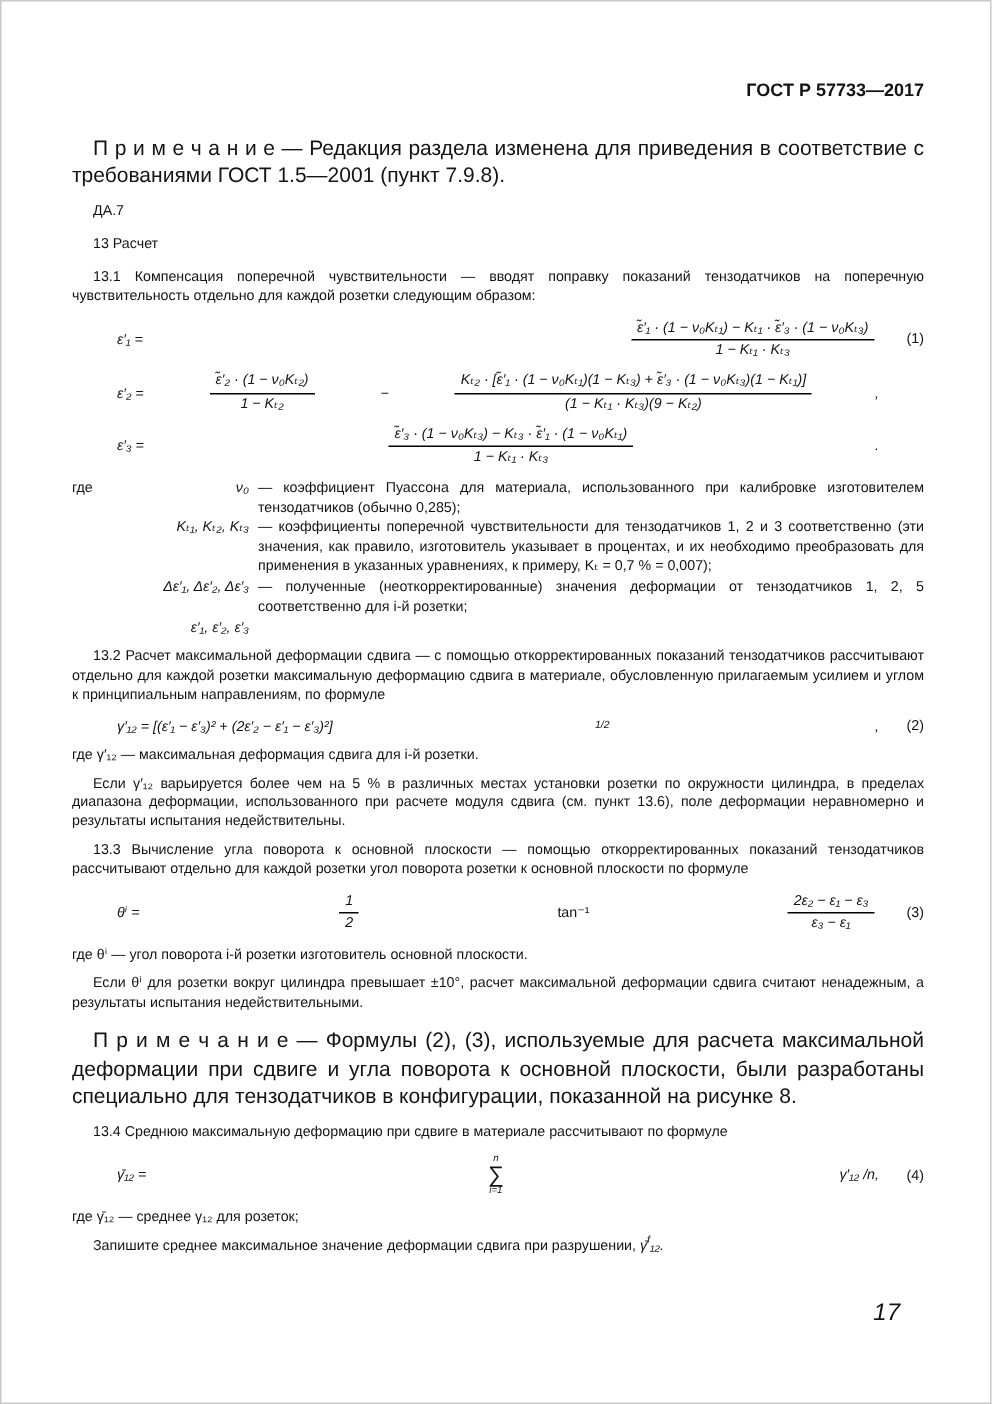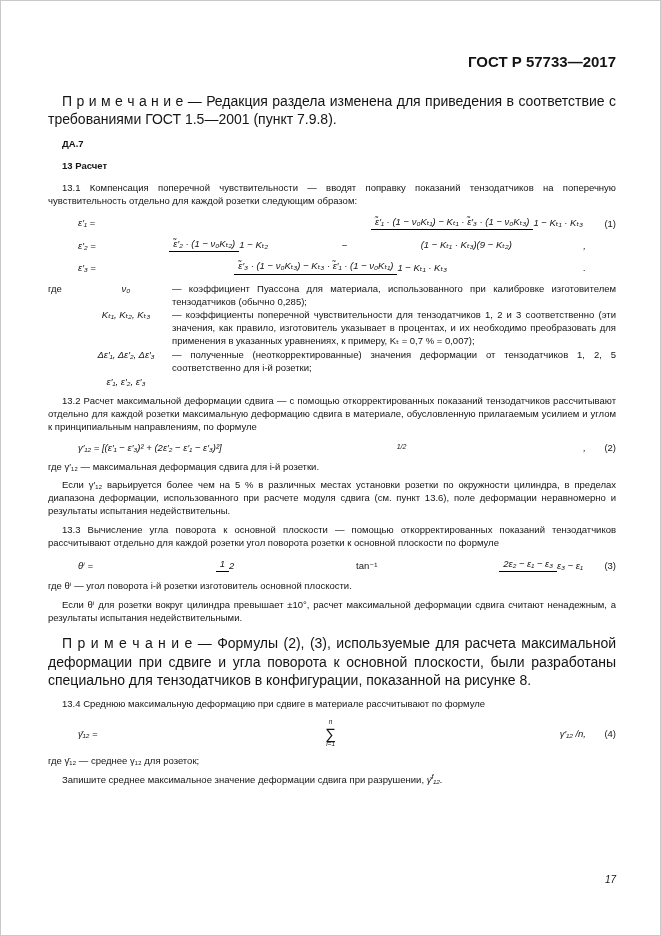--- a/index.html
+++ b/index.html
@@ -13,64 +13,64 @@
   .page {
     position: relative;
     width: 661px; height: 936px;
     padding: 52px 44px 40px 47px;
     border: 1px solid #c9c9c9;
     background: #ffffff;
   }
   .doc-header {
     text-align: right;
     font-weight: bold;
-    font-size: 15px;
+    font-size: 12px;
     margin-bottom: 22px;
   }
   p { margin: 0; text-align: justify; font-size: 9.5px; line-height: 1.36; }
   .indent { text-indent: 14px; }
   .small { font-size: 14px; line-height: 1.32; }
-  .bold { font-weight: bold; }
+  .bold { font-weight: normal; }
   .mt6 { margin-top: 6px; }
   .mt9 { margin-top: 9px; }
 
   .formula {
     position: relative;
     display: flex; align-items: center; justify-content: space-between;
     font-size: 9.5px;
     margin: 8px 0;
     padding: 0 30px;
     font-style: italic;
   }
-  .frac { display: inline-flex; flex-direction: row; align-items: center; margin: 0 3px; line-height: 1.3; }
+  .frac { display: inline-flex; flex-direction: column; align-items: center; margin: 0 3px; line-height: 1.3; }
   .frac .num { border-bottom: 1px solid #000; padding: 0 4px 1px; white-space: nowrap; }
   .frac .den { padding-top: 1px; white-space: nowrap; }
   .lhs { margin-right: 4px; white-space: nowrap; }
   .op { margin: 0 4px; }
   .tail { margin-left: 2px; }
   .fn { margin: 0 3px; white-space: nowrap; font-style: normal; }
   .eqnum {
     position: absolute; right: 0; top: 50%;
     transform: translateY(-50%);
     font-style: normal;
   }
   sup.half { font-size: 7px; font-style: italic; line-height: 0; }
   .sum { display: inline-flex; flex-direction: column; align-items: center; line-height: 1; font-style: normal; margin: 0 4px; }
   .sum .top, .sum .bot { font-size: 6.5px; font-style: italic; }
   .sum .sigma { font-size: 15px; }
 
   .defs { margin-top: 7px; font-size: 9.5px; }
   .def-row { display: flex; line-height: 1.36; margin-bottom: 1px; }
   .def-gde { width: 38px; flex: none; }
-  .def-term { width: 86px; flex: none; text-align: center; font-style: italic; padding-right: 6px; white-space: nowrap; }
+  .def-term { width: 86px; flex: none; text-align: right; font-style: italic; padding-right: 6px; white-space: nowrap; }
   .def-desc { flex: 1; text-align: justify; }
 
   .where2 { margin-left: 34px; }
   .mathword { font-style: italic; }
-  .pagenum { position: absolute; right: 44px; bottom: 50px; font-size: 10px; font-style: italic; }
+  .pagenum { position: absolute; right: 60px; bottom: 50px; font-size: 16px; font-style: italic; }
 </style>
 </head>
 <body>
 
 <div class="page">
 
   <div class="doc-header">ГОСТ Р 57733—2017</div>
 
   <p class="small indent">П р и м е ч а н и е — Редакция раздела изменена для приведения в соответствие с требованиями ГОСТ 1.5—2001 (пункт 7.9.8).</p>
 
@@ -89,20 +89,21 @@
   </div>
 
   <div class="formula">
     <span class="lhs">ε′₂ =</span>
     <span class="frac">
       <span class="num">ε̃′₂ · (1 − ν₀Kₜ₂)</span>
       <span class="den">1 − Kₜ₂</span>
     </span>
     <span class="op">−</span>
     <span class="frac">
+      <span class="num">Kₜ₂ · [ε̃′₁ · (1 − ν₀Kₜ₁)(1 − Kₜ₃) + ε̃′₃ · (1 − ν₀Kₜ₃)(1 − Kₜ₁)]</span>
       <span class="den">(1 − Kₜ₁ · Kₜ₃)(9 − Kₜ₂)</span>
     </span>
     <span class="tail">,</span>
   </div>
 
   <div class="formula">
     <span class="lhs">ε′₃ =</span>
     <span class="frac">
       <span class="num">ε̃′₃ · (1 − ν₀Kₜ₃) − Kₜ₃ · ε̃′₁ · (1 − ν₀Kₜ₁)</span>
       <span class="den">1 − Kₜ₁ · Kₜ₃</span>

